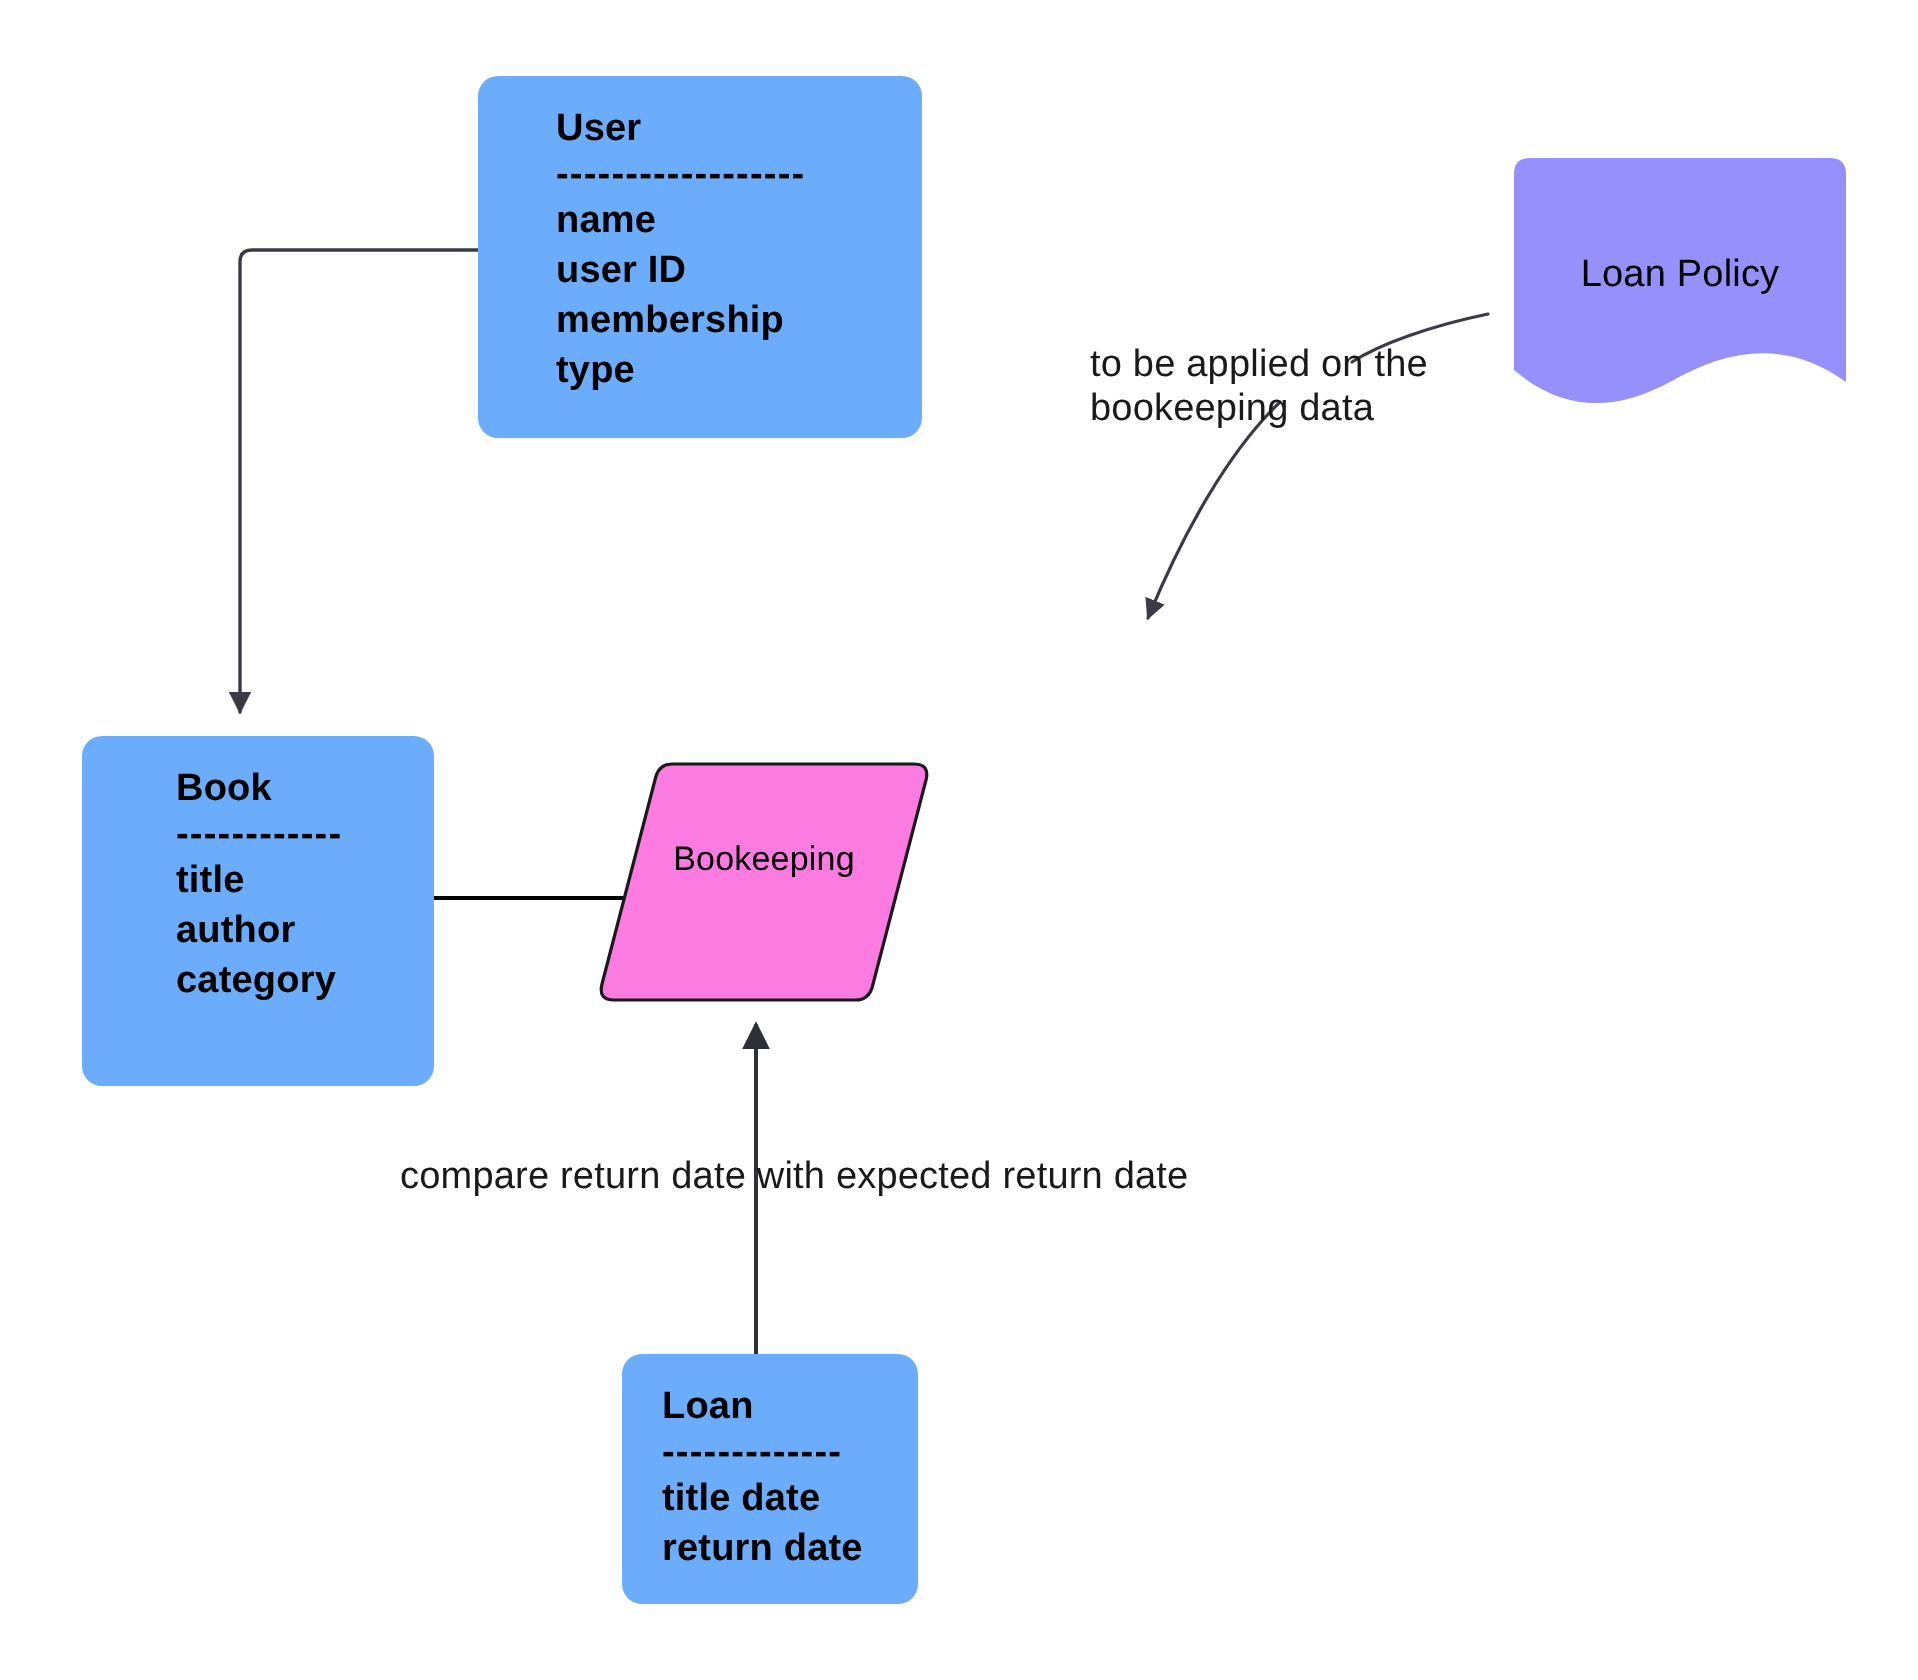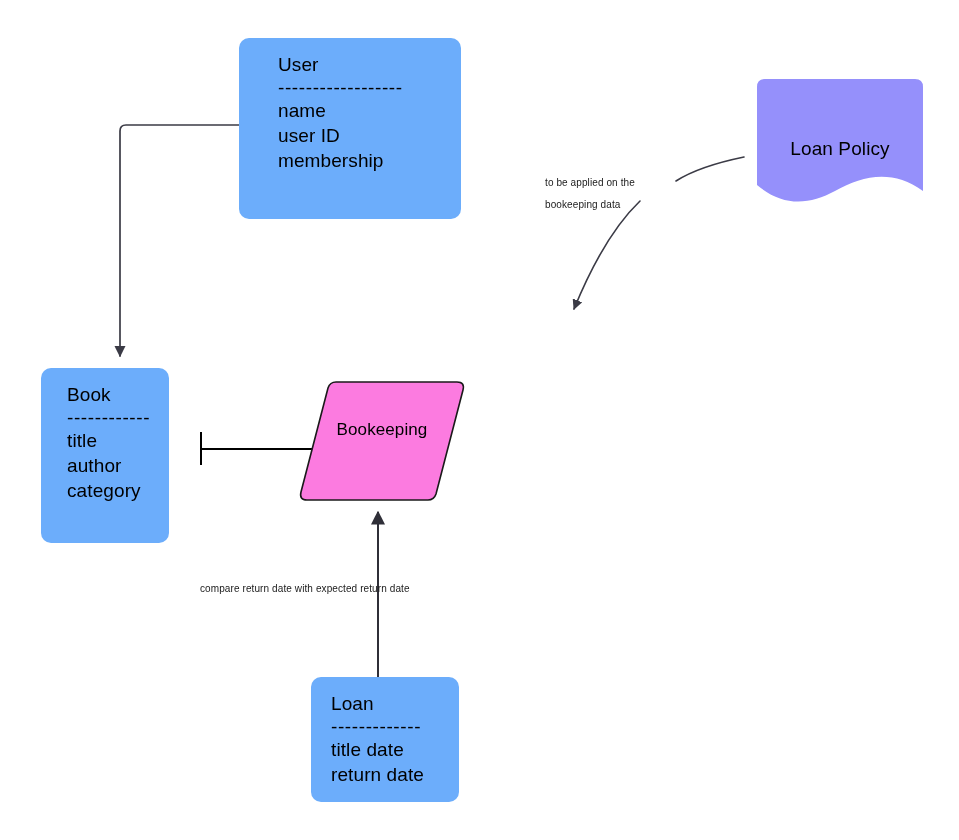--- a/index.html
+++ b/index.html
@@ -22,20 +22,21 @@
     height: 840px;
   }
   .node {
     position: absolute;
     box-sizing: border-box;
   }
   
   .entity {
     border-radius: 10px;
     padding: 14px 0 0 0;
+    font-weight: bold;
   }
   .entity-inner {
     padding: 0 0 0 34px;
   }
   .entity-title {
     font-size: 19px;
     line-height: 26px;
     letter-spacing: 0.1px;
     white-space: nowrap;
   }
@@ -57,22 +58,23 @@
     left: 239px;
     top: 38px;
     width: 222px;
     height: 181px;
   }
   #node-user .entity-inner { padding-left: 39px; }
   
   #node-book {
     left: 41px;
     top: 368px;
-    width: 128px;
+    width: 176px;
     height: 175px;
+    padding-left: 21px;
   }
   #node-book .entity-inner { padding-left: 26px; }
   
   #node-loan {
     left: 311px;
     top: 677px;
     width: 148px;
     height: 125px;
   }
   #node-loan .entity-inner { padding-left: 20px; }
@@ -92,39 +94,39 @@
     text-align: center;
     font-size: 17px;
     line-height: 24px;
     letter-spacing: 0.1px;
     pointer-events: none;
   }
   .para-label span { display: block; }
   
   #node-loanpolicy {
     left: 757px;
-    top: 90px;
+    top: 79px;
     width: 166px;
     height: 126px;
   }
   .doc-label {
     position: absolute;
     left: 0;
     top: 47px;
     width: 166px;
     text-align: center;
     font-size: 19px;
     line-height: 24px;
     letter-spacing: 0.1px;
     pointer-events: none;
   }
   
   .edge-label {
     position: absolute;
-    font-size: 10px;
+    font-size: 19px;
     line-height: 22px;
     letter-spacing: 0.1px;
     white-space: nowrap;
     color: #1a1a1a;
   }
   #label-policy {
     left: 545px;
     top: 172px;
   }
   #label-policy span { display: block; }
@@ -176,20 +178,21 @@
   </g>
 </svg>
 
 <div class="node entity" id="node-user" style="background:#6CADFB;">
   <div class="entity-inner">
     <div class="entity-title">User</div>
     <div class="entity-divider">------------------</div>
     <div class="entity-attr">name</div>
     <div class="entity-attr">user ID</div>
     <div class="entity-attr">membership</div>
+    <div class="entity-attr">type</div>
   </div>
 </div>
 
 <div class="node entity" id="node-book" style="background:#6CADFB;">
   <div class="entity-inner">
     <div class="entity-title">Book</div>
     <div class="entity-divider">------------</div>
     <div class="entity-attr">title</div>
     <div class="entity-attr">author</div>
     <div class="entity-attr">category</div>

